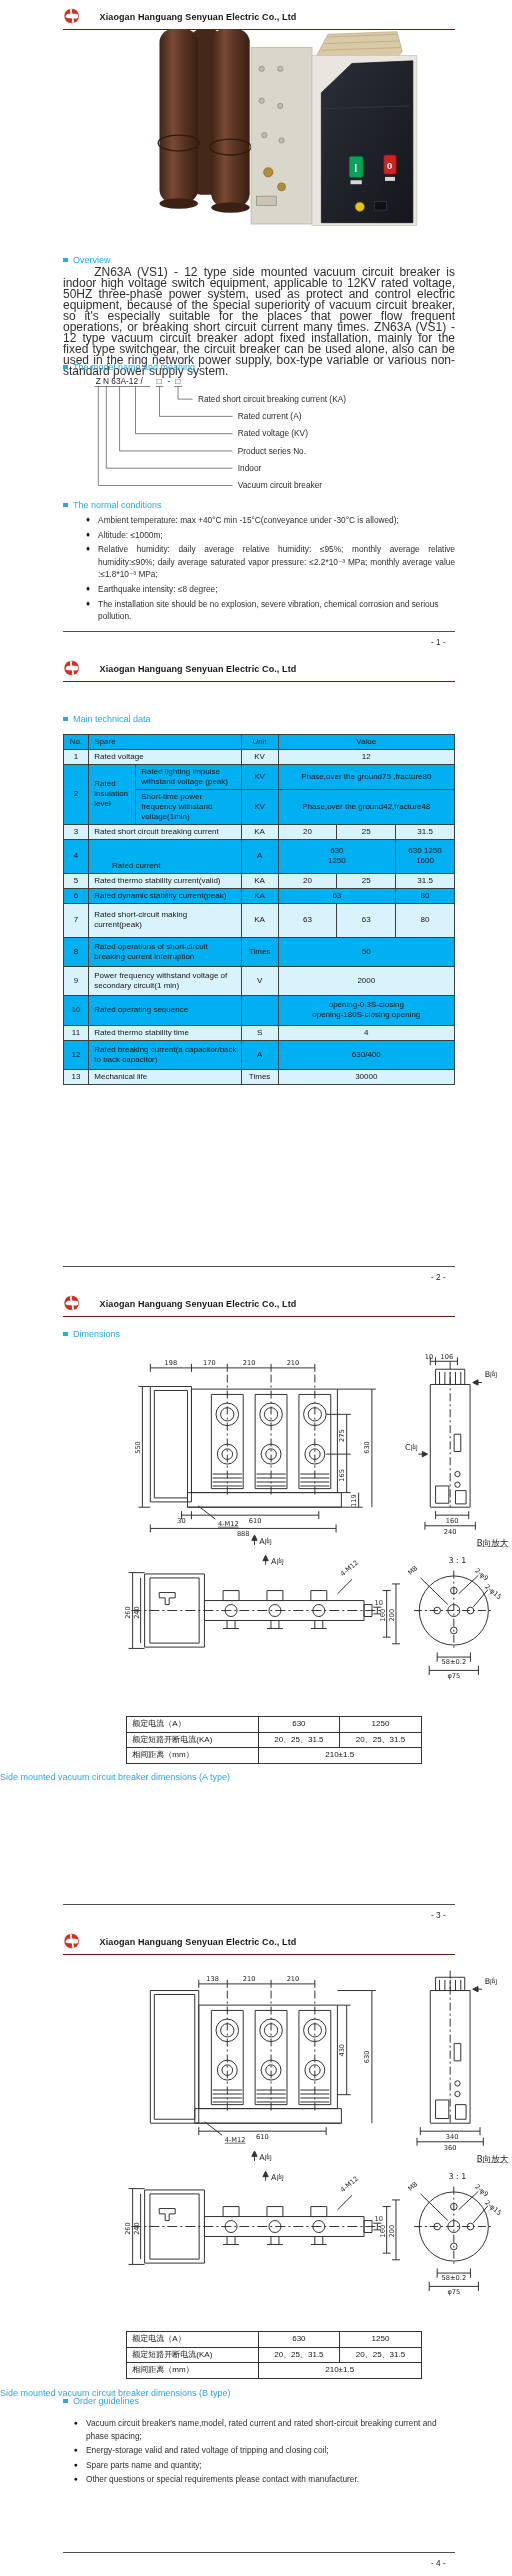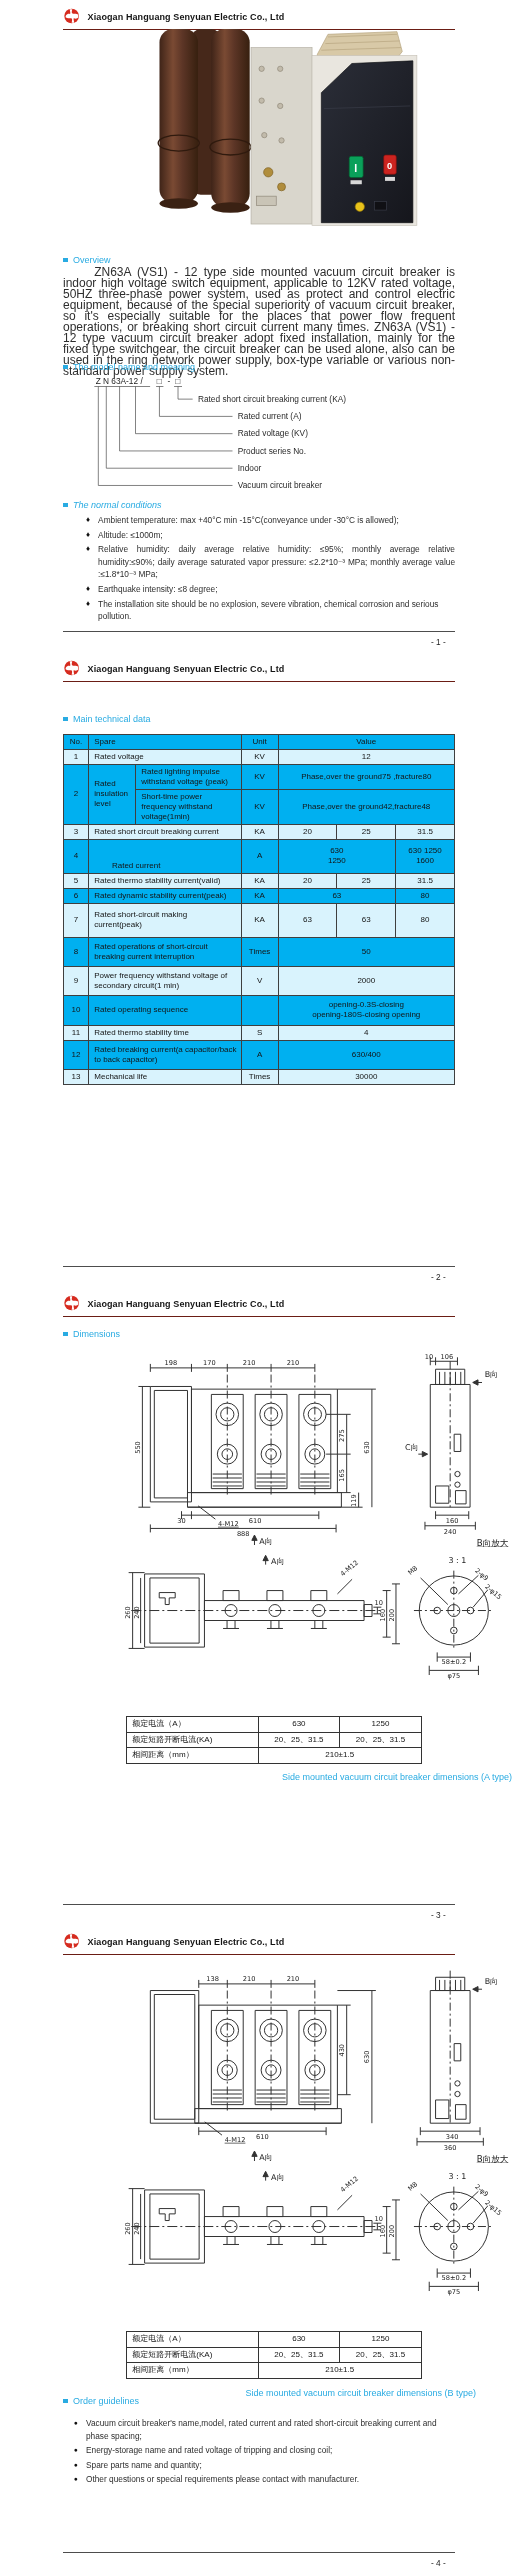--- a/index.html
+++ b/index.html
@@ -1,18 +1,18 @@
 <!DOCTYPE html>
 <html style="font-size:10.6px"><head>
 <meta charset="utf-8">
 <style>
   html,body{margin:0;padding:0;background:#ffffff;}
   body{width:512px;font-family:"Liberation Sans","DejaVu Sans",sans-serif;color:#2c2c2c;}
   .page{position:relative;width:512px;background:#fff;overflow:hidden;}
-  .hdr{position:absolute;left:63px;width:392px;display:flex;align-items:center;gap:6px;
+  .hdr{position:absolute;left:63px;width:392px;display:flex;align-items:center;gap:18px;
        border-bottom:1.3px solid #6B1D14;padding-bottom:2.7px;}
   .company{font-weight:bold;font-size:9px;color:#151515;letter-spacing:0.1px;}
   .ftr{position:absolute;left:63px;width:392px;bottom:8px;border-top:1.3px solid #4d4d4d;
        text-align:right;font-size:8.3px;color:#1c1c1c;padding-top:4.7px;}
   .ftr span{padding-right:9.3px;}
   .sec{display:flex;align-items:center;gap:5.3px;color:#29ABE2;font-size:9px;margin-left:63px;}
   .sec .sq{width:4.7px;height:4.7px;background:#29ABE2;flex:0 0 auto;}
   .para{margin:4px 63px 0 63px;font-size:12px;line-height:11px;text-align:justify;
         color:#2e2e2e;text-indent:2.6em;}
   .cond{margin:2.7px 63px 0 86px;font-size:8.3px;line-height:12.6px;color:#2e2e2e;}
@@ -25,21 +25,21 @@
   table.tech{border-collapse:collapse;margin:6.6px 0 0 63px;width:392px;font-size:8px;color:#141414;}
   table.tech td{border:0.7px solid #3f3f3f;padding:2px 4px;text-align:center;line-height:10px;}
   table.tech td.it{text-align:left;padding-left:5.3px;}
   .deep{background:#00B0F0;}
   .light{background:#D9F3FD;}
   tr.gt > td{border-top:1.3px solid #43A73C;}
   
   table.spec{border-collapse:collapse;margin:20px 0 0 126px;font-size:8px;color:#141414;}
   table.spec td{border:0.7px solid #333;padding:2px 5.3px;text-align:center;line-height:10.6px;}
   table.spec td.lbl{text-align:left;}
-  .caption{margin:9.3px 0 0 0;text-align:right;color:#29ABE2;font-size:9px;}
+  .caption{margin:9.3px 0 0 0;text-align:left;color:#29ABE2;font-size:9px;}
   .drw{display:block;margin:5.3px 0 0 59px;}
   .drw text{font-family:"DejaVu Sans",sans-serif;fill:#222;}
   .drw line,.drw rect,.drw circle,.drw path,.drw polygon,.drw ellipse,.drw polyline{vector-effect:non-scaling-stroke;}
 </style>
 </head>
 <body>
 
 <div class="page" style="height:655px;">
   <div class="hdr" style="top:8px;">
     <span>
@@ -160,21 +160,21 @@
         <text x="158" y="40">Rated short circuit breaking current (KA)</text>
         <text x="218" y="66">Rated current (A)</text>
         <text x="218" y="92">Rated voltage (KV)</text>
         <text x="218" y="118">Product series No.</text>
         <text x="218" y="144">Indoor</text>
         <text x="218" y="170">Vacuum circuit breaker</text>
       </g>
     </svg>
   </div>
 
-  <div class="sec" style="position:absolute;top:500px;width:392px;font-style:italic;">
+  <div class="sec" style="position:absolute;top:500px;width:392px;">
     <span class="sq"></span>
     <span>The normal conditions</span>
   </div>
   <div class="cond" style="position:absolute;top:512px;width:369px;margin:0 0 0 86px;">
     <div class="ci">
         <span class="dia">♦</span>
         <span>Ambient temperature: max +40°C min -15°C(conveyance under -30°C is allowed);</span>
       </div>
     <div class="ci">
         <span class="dia">♦</span>
@@ -797,21 +797,21 @@
     <span class="sq"></span>
     <span>Order guidelines</span>
   </div>
   <div class="blist" style="position:absolute;top:487px;width:381px;margin:0 0 0 74px;">
     <div class="bi">
         <span class="dot">●</span>
         <span>Vacuum circuit breaker's name,model, rated current and rated short-circuit breaking current and phase spacing;</span>
       </div>
     <div class="bi">
         <span class="dot">●</span>
-        <span>Energy-storage name and rated voltage of tripping and closing coil;</span>
+        <span>Energy-storage valid and rated voltage of tripping and closing coil;</span>
       </div>
     <div class="bi">
         <span class="dot">●</span>
         <span>Spare parts name and quantity;</span>
       </div>
     <div class="bi">
         <span class="dot">●</span>
         <span>Other questions or special requirements please contact with manufacturer.</span>
       </div>
   </div>

